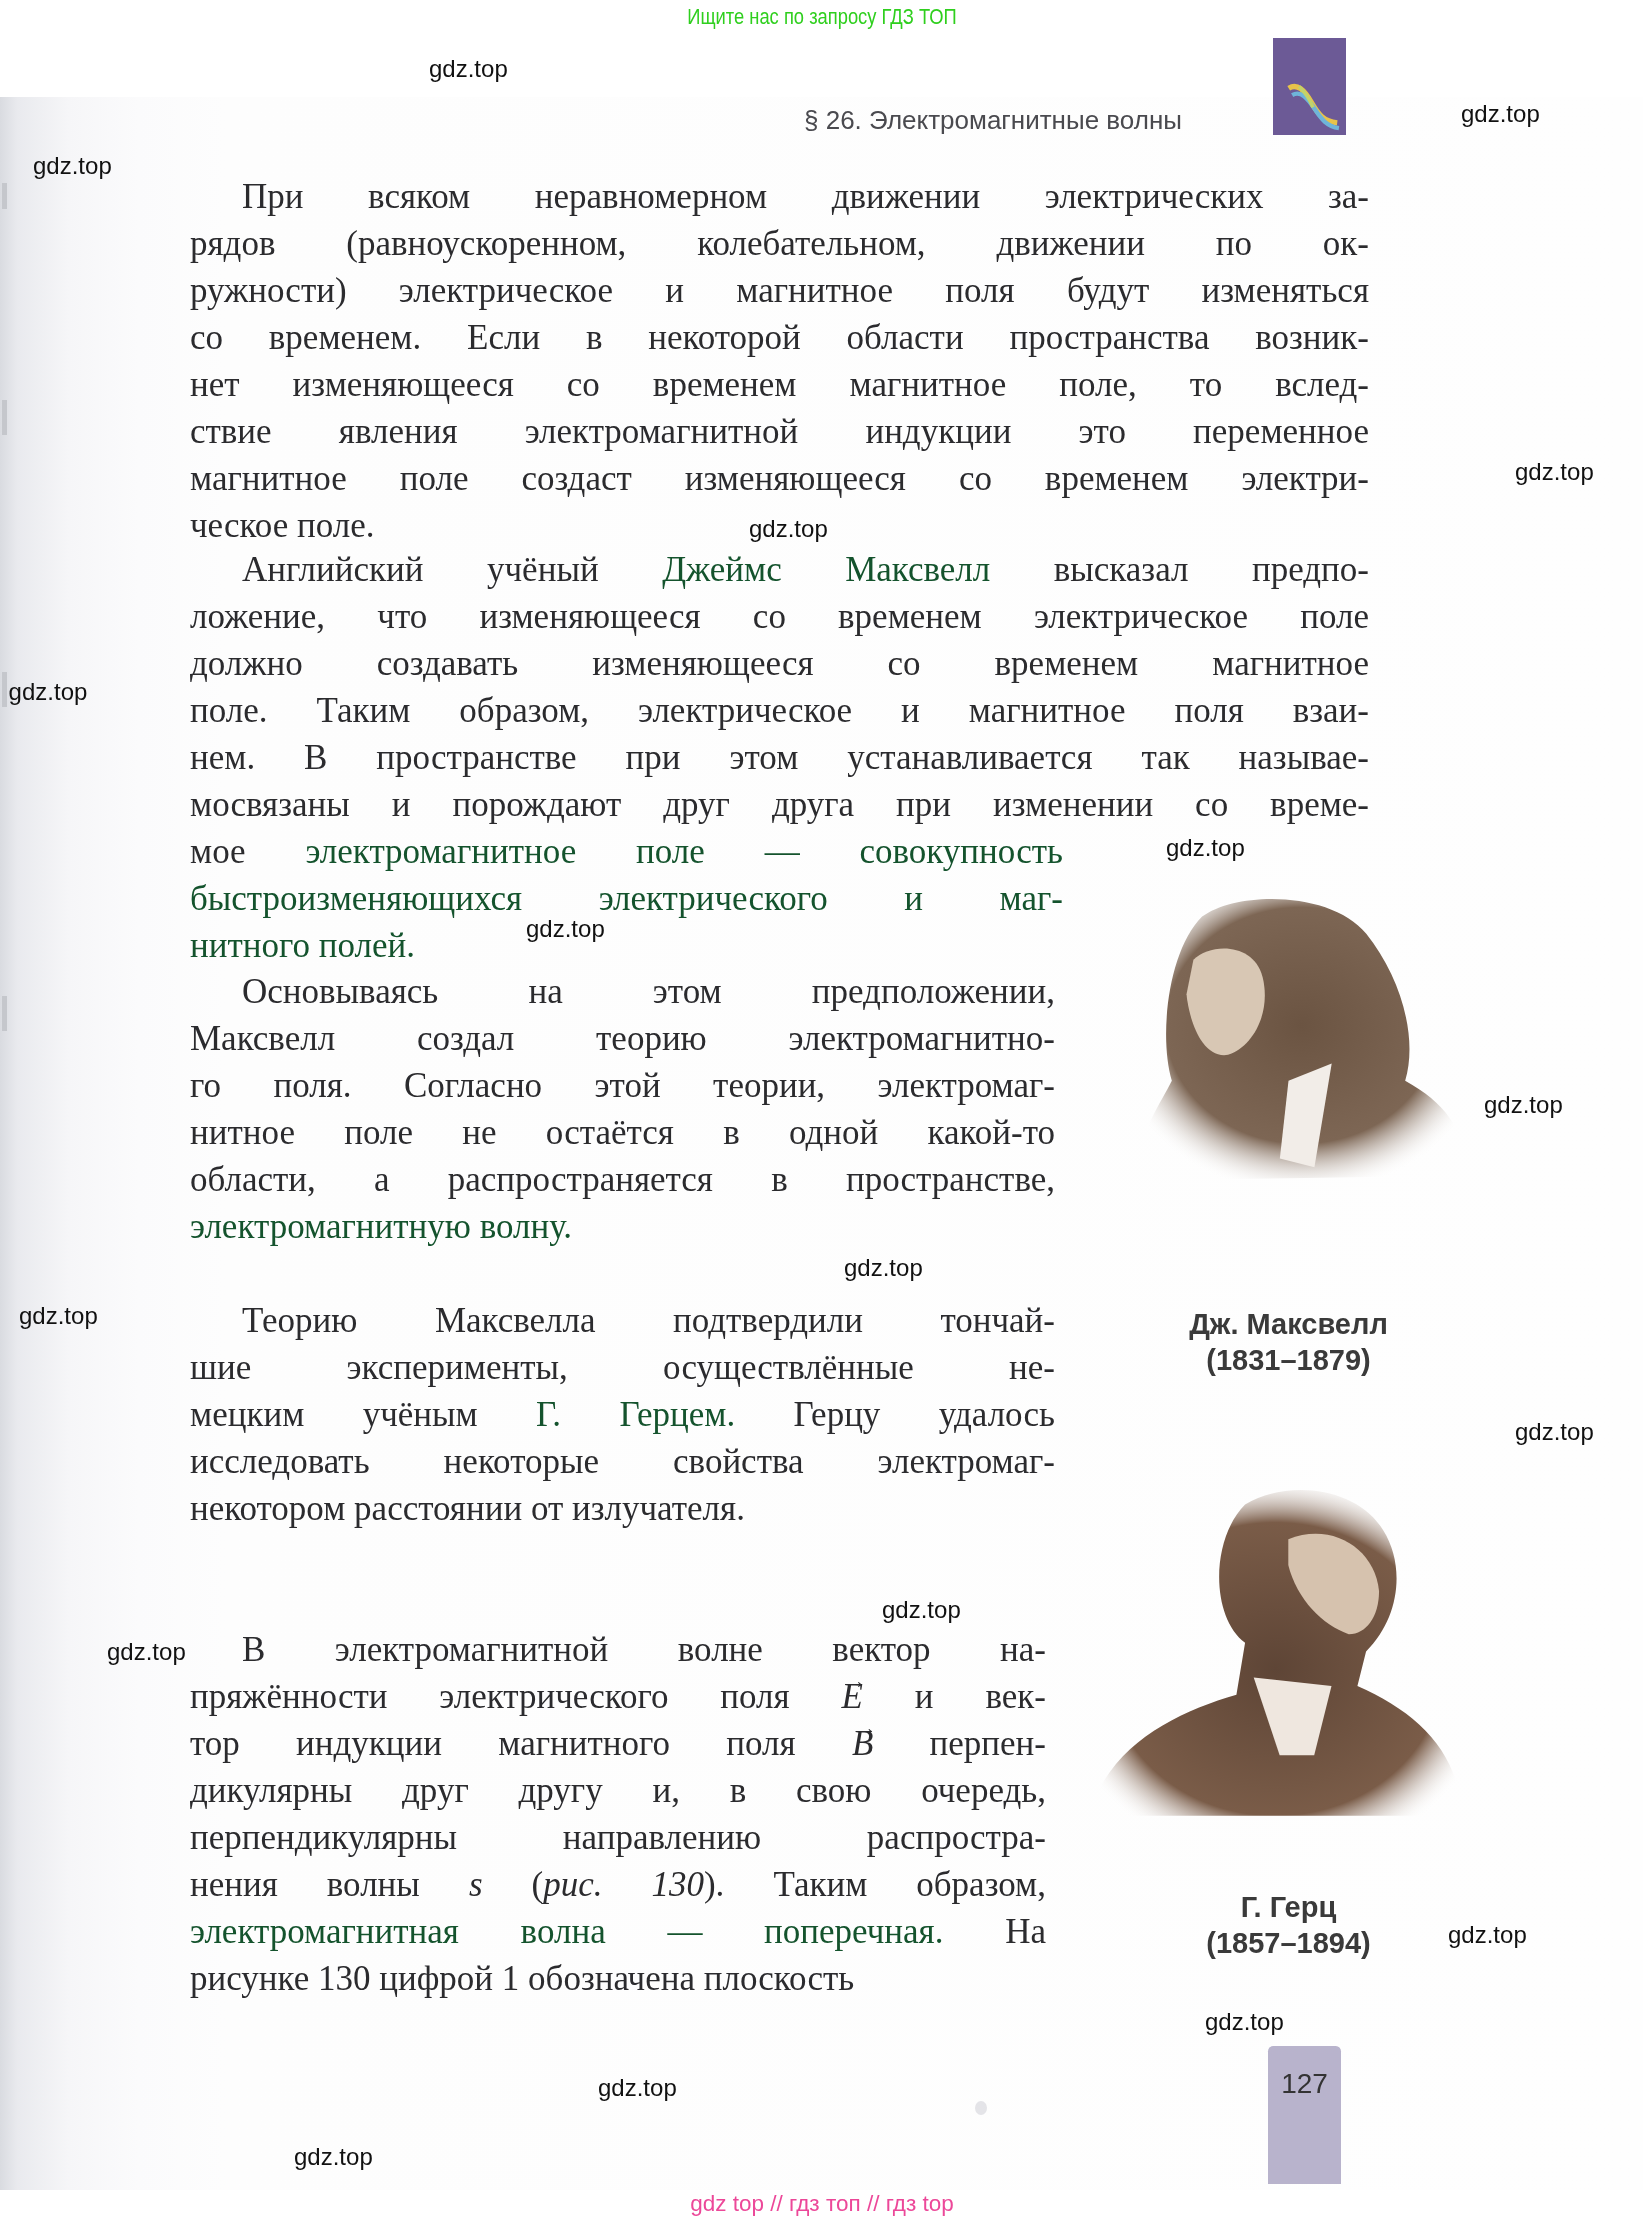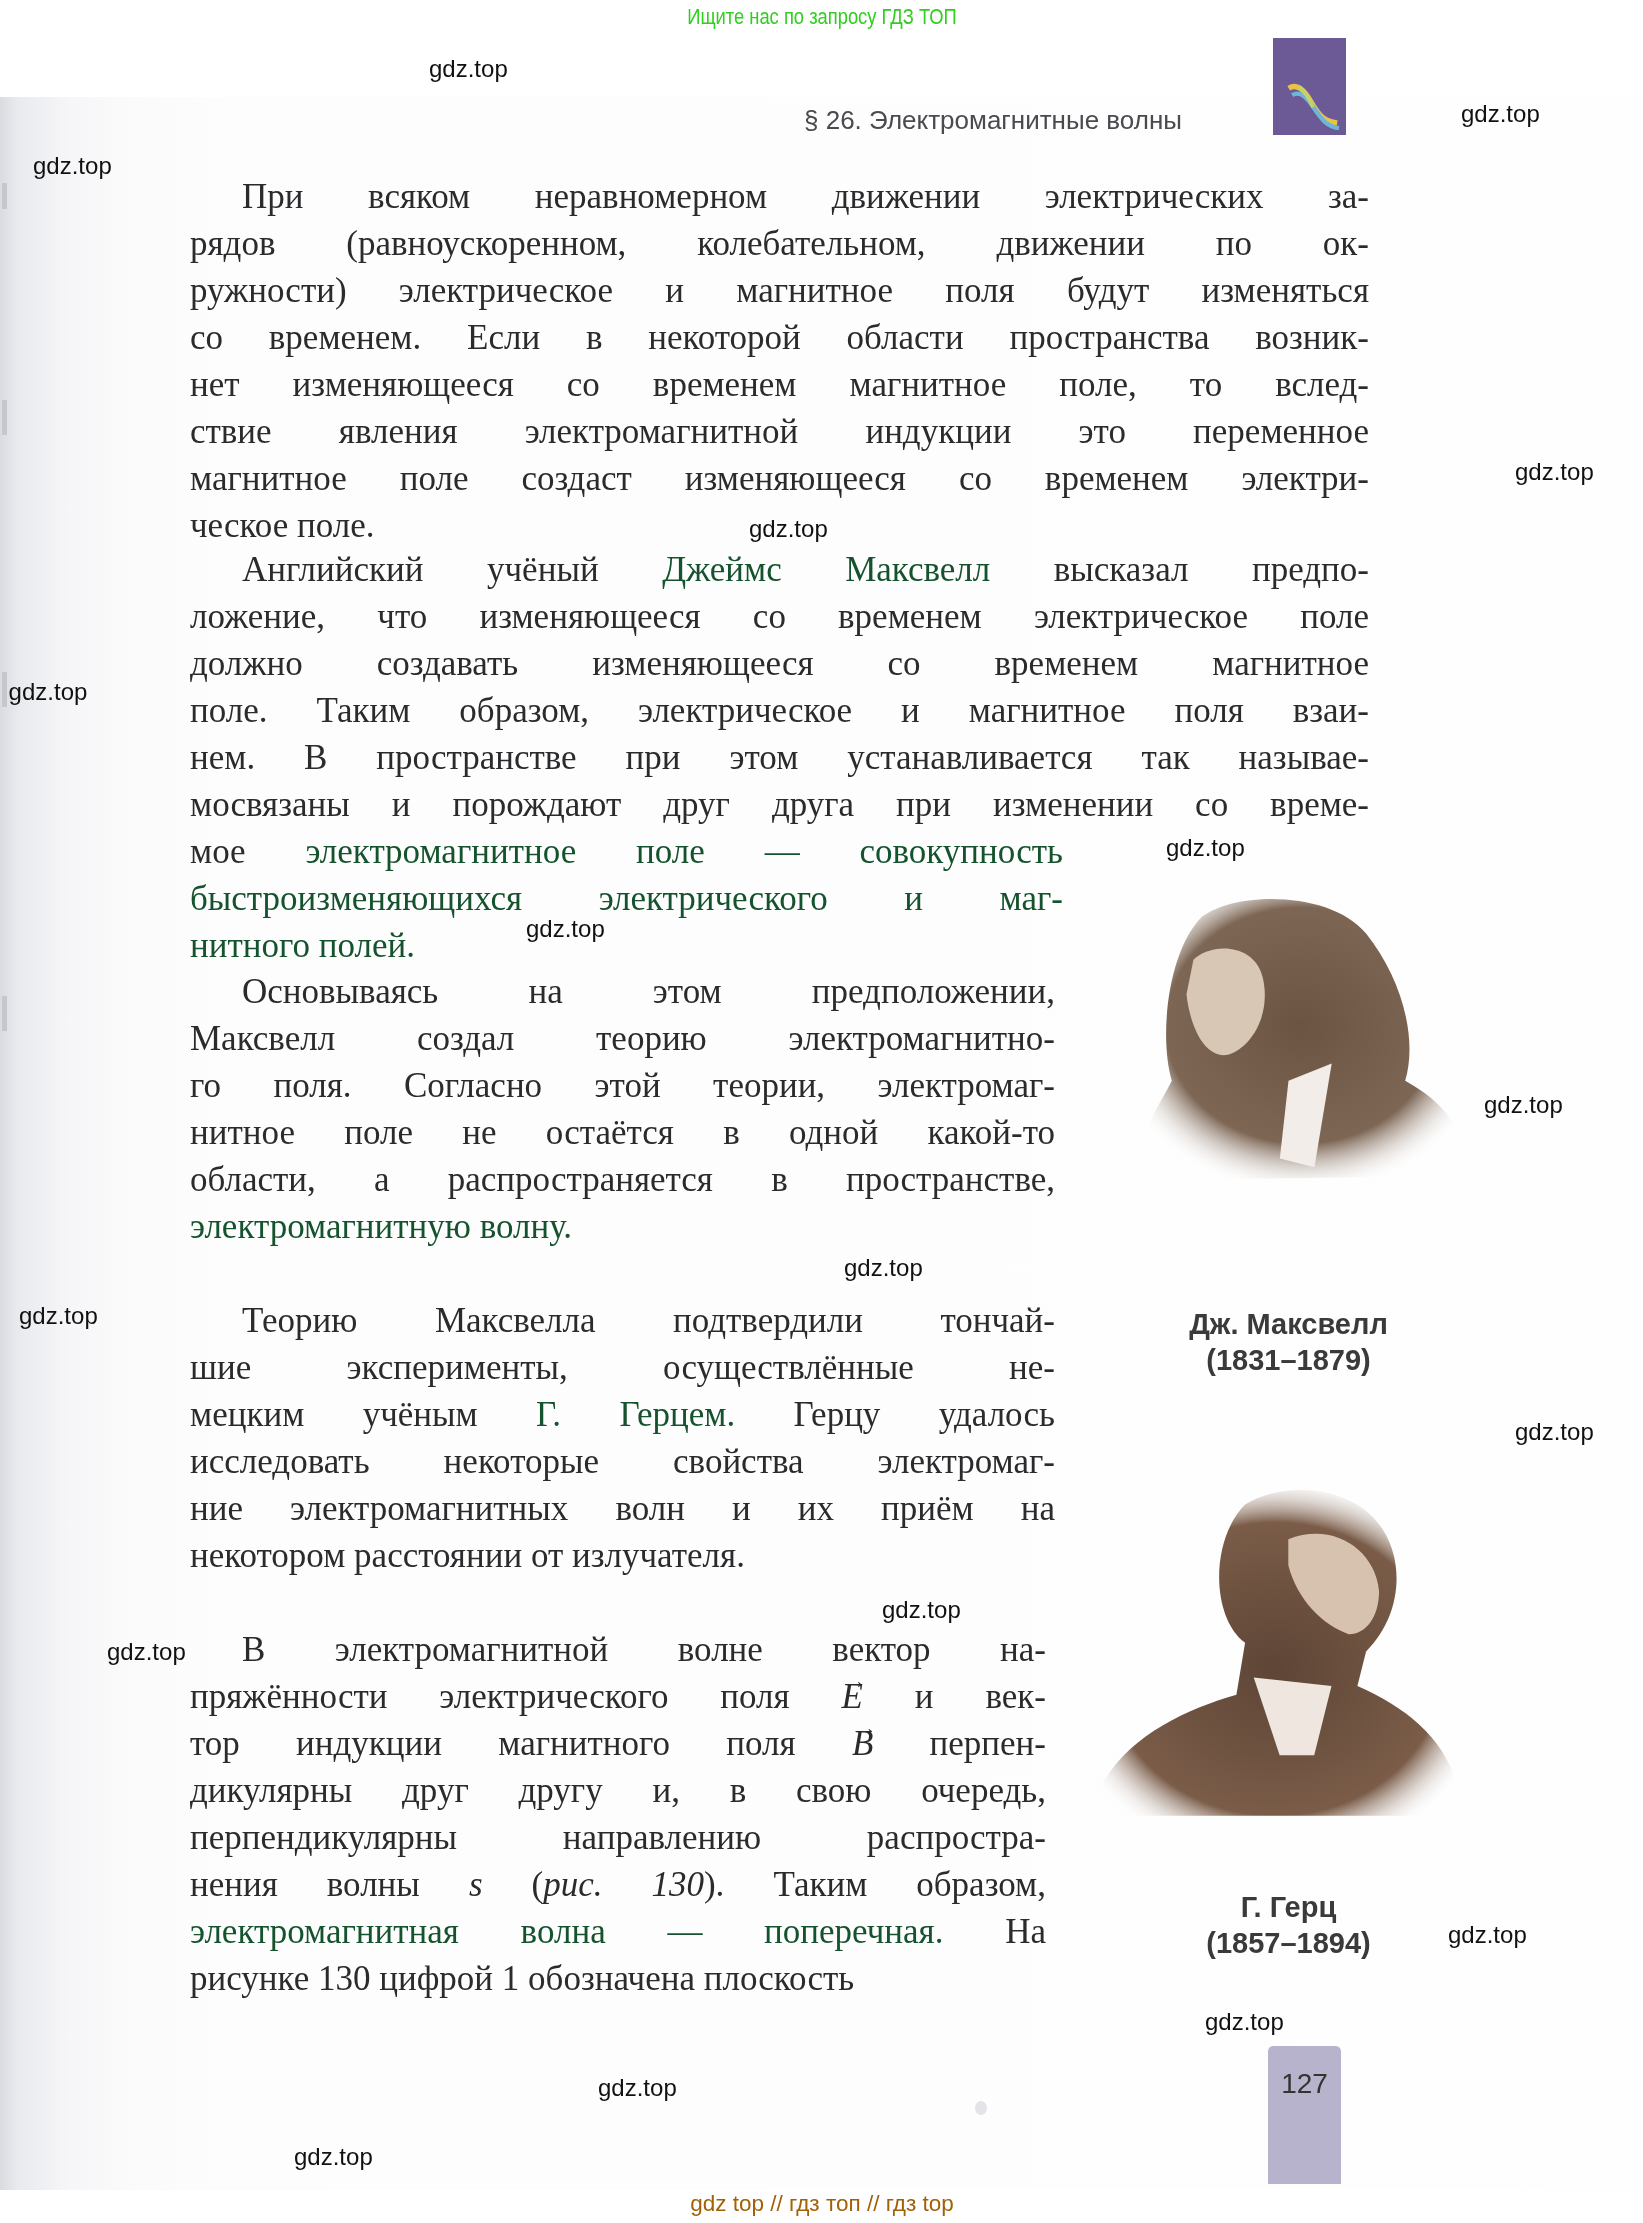--- a/index.html
+++ b/index.html
@@ -51,21 +51,21 @@
     .page-num-tab {
       position: absolute; left: 1268px; top: 2046px; width: 73px; height: 138px;
       background: #b8b3cc; border-radius: 5.2px 5.2px 0 0;
     }
     .page-num {
       position: absolute; left: 1268px; top: 2068px; width: 73px; text-align: center;
       font-family: "Liberation Sans", sans-serif; font-size: 28px; color: #333;
     }
     .bottom-banner {
       position: absolute; top: 2191px; left: 0; width: 1644px; text-align: center;
-      color: #a16207; font-family: "Liberation Sans", sans-serif; font-size: 22.5px;
+      color: #ec4899; font-family: "Liberation Sans", sans-serif; font-size: 22.5px;
       letter-spacing: 0px;
     }
     .dot { position: absolute; left: 975px; top: 2101px; width: 12px; height: 14px; border-radius: 50%; background: #e4e4e8; }
   </style>
 </head>
 <body>
 
 <div class="page">
   <div class="spine-mark" style="top:86px;height:26px"></div>
   <div class="spine-mark" style="top:303px;height:35px"></div>
@@ -116,21 +116,20 @@
   <span class="line">нитное поле не остаётся в одной какой-то</span>
   <span class="line">области, а распространяется в пространстве,</span>
   <span class="line last"><b>электромагнитную волну.</b></span>
 </div>
 
 <div class="body-text" style="top:1297px;width:865px">
   <span class="line indent">Теорию Максвелла подтвердили тончай-</span>
   <span class="line">шие эксперименты, осуществлённые не-</span>
   <span class="line"><span>мецким учёным </span><b>Г. Герцем.</b><span> Герцу удалось</span></span>
   <span class="line">исследовать некоторые свойства электромаг-</span>
-  <span class="line">ние электромагнитных волн и их приём на</span>
   <span class="line last">некотором расстоянии от излучателя.</span>
 </div>
 
 <div class="body-text" style="top:1626px;width:856px">
   <span class="line indent">В электромагнитной волне вектор на-</span>
   <span class="line"><span>пряжённости электрического поля </span><span class="vec">E</span><span> и век-</span></span>
   <span class="line"><span>тор индукции магнитного поля </span><span class="vec">B</span><span> перпен-</span></span>
   <span class="line">дикулярны друг другу и, в свою очередь,</span>
   <span class="line">перпендикулярны направлению распростра-</span>
   <span class="line"><span>нения волны </span><i>s</i><span> (</span><i>рис. 130</i><span>). Таким образом,</span></span>

